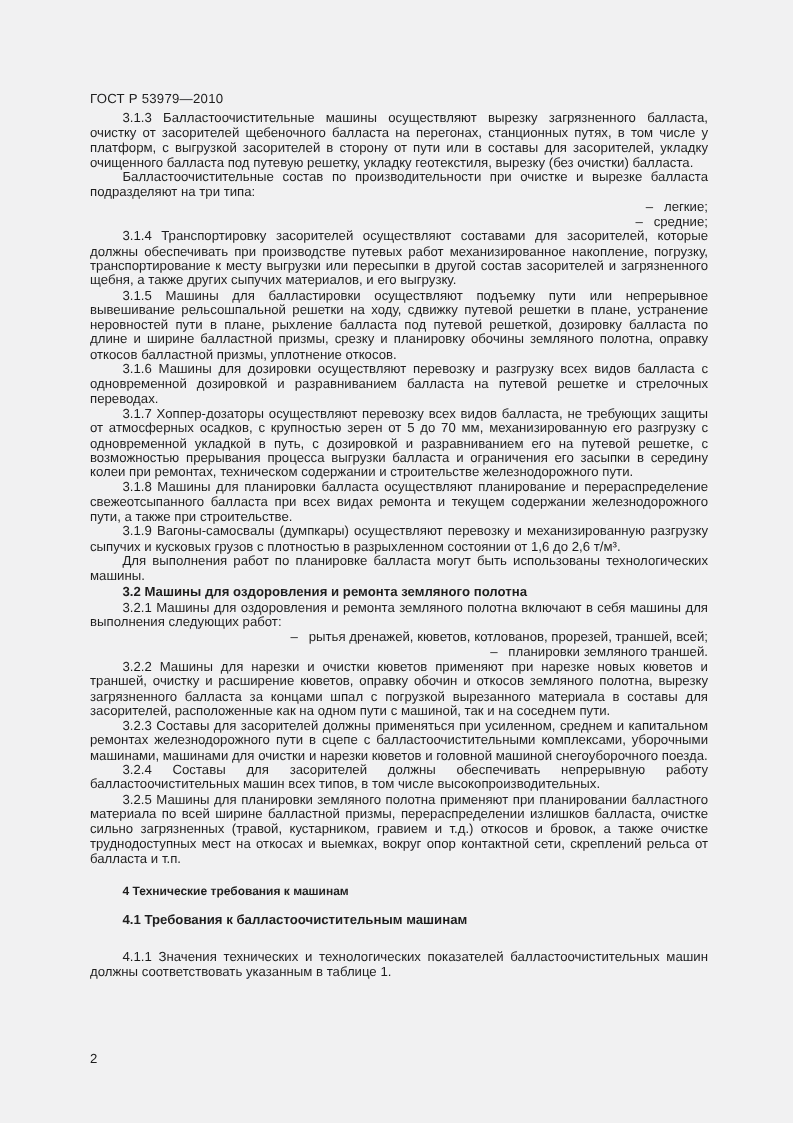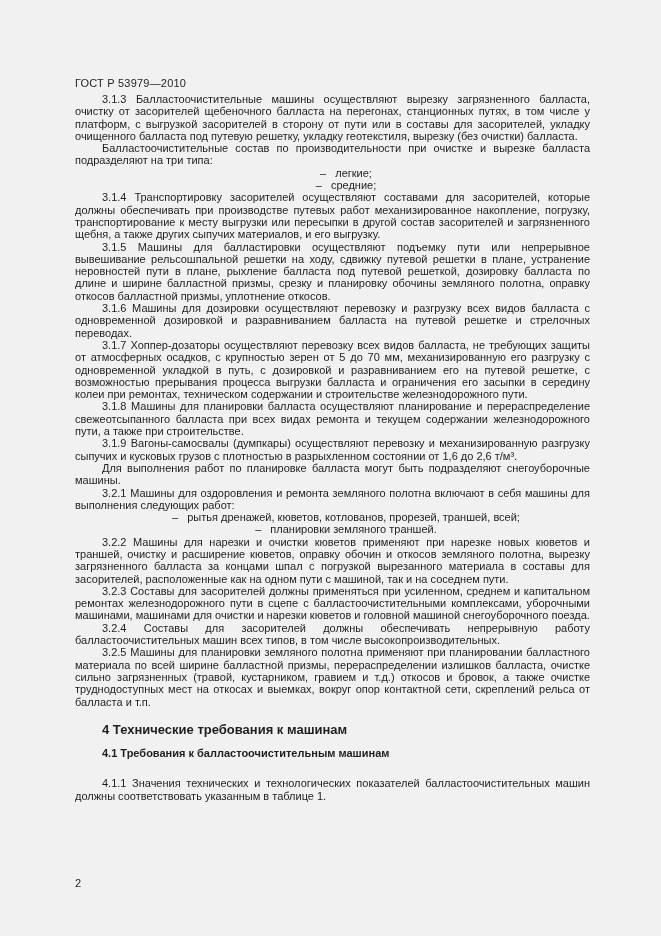--- a/index.html
+++ b/index.html
@@ -37,26 +37,26 @@
     text-indent: 27px;
   }
   .content .bold {
     text-align: justify;
     text-indent: 27px;
     font-weight: bold;
     margin: 1px 0;
   }
   .content .list {
     padding-left: 27px;
-    text-align: center;
+    text-align: right;
   }
   .content .list .dash { margin-right: 9px; }
   .content .h1 {
     font-weight: bold;
-    font-size: 13px;
+    font-size: 10px;
     text-indent: 27px;
     margin: 16px 0 11px 0;
   }
   .content .h2 {
     font-weight: bold;
     text-indent: 27px;
     margin: 4px 0 18px 0;
   }
   .page-number {
     position: absolute;
@@ -73,21 +73,22 @@
       <div class="p">3.1.3 Балластоочистительные машины осуществляют вырезку загрязненного балласта, очистку от засорителей щебеночного балласта на перегонах, станционных путях, в том числе у платформ, с выгрузкой засорителей в сторону от пути или в составы для засорителей, укладку очищенного балласта под путевую решетку, укладку геотекстиля, вырезку (без очистки) балласта.</div>
       <div class="p">Балластоочистительные состав по производительности при очистке и вырезке балласта подразделяют на три типа:</div>
       <div class="list"><span class="dash">–</span><span>легкие;</span></div>
       <div class="list"><span class="dash">–</span><span>средние;</span></div>
       <div class="p">3.1.4 Транспортировку засорителей осуществляют составами для засорителей, которые должны обеспечивать при производстве путевых работ механизированное накопление, погрузку, транспортирование к месту выгрузки или пересыпки в другой состав засорителей и загрязненного щебня, а также других сыпучих материалов, и его выгрузку.</div>
       <div class="p">3.1.5 Машины для балластировки осуществляют подъемку пути или непрерывное вывешивание рельсошпальной решетки на ходу, сдвижку путевой решетки в плане, устранение неровностей пути в плане, рыхление балласта под путевой решеткой, дозировку балласта по длине и ширине балластной призмы, срезку и планировку обочины земляного полотна, оправку откосов балластной призмы, уплотнение откосов.</div>
       <div class="p">3.1.6 Машины для дозировки осуществляют перевозку и разгрузку всех видов балласта с одновременной дозировкой и разравниванием балласта на путевой решетке и стрелочных переводах.</div>
       <div class="p">3.1.7 Хоппер-дозаторы осуществляют перевозку всех видов балласта, не требующих защиты от атмосферных осадков, с крупностью зерен от 5 до 70 мм, механизированную его разгрузку с одновременной укладкой в путь, с дозировкой и разравниванием его на путевой решетке, с возможностью прерывания процесса выгрузки балласта и ограничения его засыпки в середину колеи при ремонтах, техническом содержании и строительстве железнодорожного пути.</div>
       <div class="p">3.1.8 Машины для планировки балласта осуществляют планирование и перераспределение свежеотсыпанного балласта при всех видах ремонта и текущем содержании железнодорожного пути, а также при строительстве.</div>
       <div class="p">3.1.9 Вагоны-самосвалы (думпкары) осуществляют перевозку и механизированную разгрузку сыпучих и кусковых грузов с плотностью в разрыхленном состоянии от 1,6 до 2,6 т/м³.</div>
-      <div class="p">Для выполнения работ по планировке балласта могут быть подразделяют снегоуборочные машины.</div>
+      <div class="p">Для выполнения работ по планировке балласта могут быть использованы технологических машины.</div>
+      <div class="bold">3.2 Машины для оздоровления и ремонта земляного полотна</div>
       <div class="p">3.2.1 Машины для оздоровления и ремонта земляного полотна включают в себя машины для выполнения следующих работ:</div>
       <div class="list"><span class="dash">–</span><span>рытья дренажей, кюветов, котлованов, прорезей, траншей, всей;</span></div>
       <div class="list"><span class="dash">–</span><span>планировки земляного траншей.</span></div>
       <div class="p">3.2.2 Машины для нарезки и очистки кюветов применяют при нарезке новых кюветов и траншей, очистку и расширение кюветов, оправку обочин и откосов земляного полотна, вырезку загрязненного балласта за концами шпал с погрузкой вырезанного материала в составы для засорителей, расположенные как на одном пути с машиной, так и на соседнем пути.</div>
       <div class="p">3.2.3 Составы для засорителей должны применяться при усиленном, среднем и капитальном ремонтах железнодорожного пути в сцепе с балластоочистительными комплексами, уборочными машинами, машинами для очистки и нарезки кюветов и головной машиной снегоуборочного поезда.</div>
       <div class="p">3.2.4 Составы для засорителей должны обеспечивать непрерывную работу балластоочистительных машин всех типов, в том числе высокопроизводительных.</div>
       <div class="p">3.2.5 Машины для планировки земляного полотна применяют при планировании балластного материала по всей ширине балластной призмы, перераспределении излишков балласта, очистке сильно загрязненных (травой, кустарником, гравием и т.д.) откосов и бровок, а также очистке труднодоступных мест на откосах и выемках, вокруг опор контактной сети, скреплений рельса от балласта и т.п.</div>
       <div class="h1">4 Технические требования к машинам</div>
       <div class="h2">4.1 Требования к балластоочистительным машинам</div>
       <div class="p">4.1.1 Значения технических и технологических показателей балластоочистительных машин должны соответствовать указанным в таблице 1.</div>

